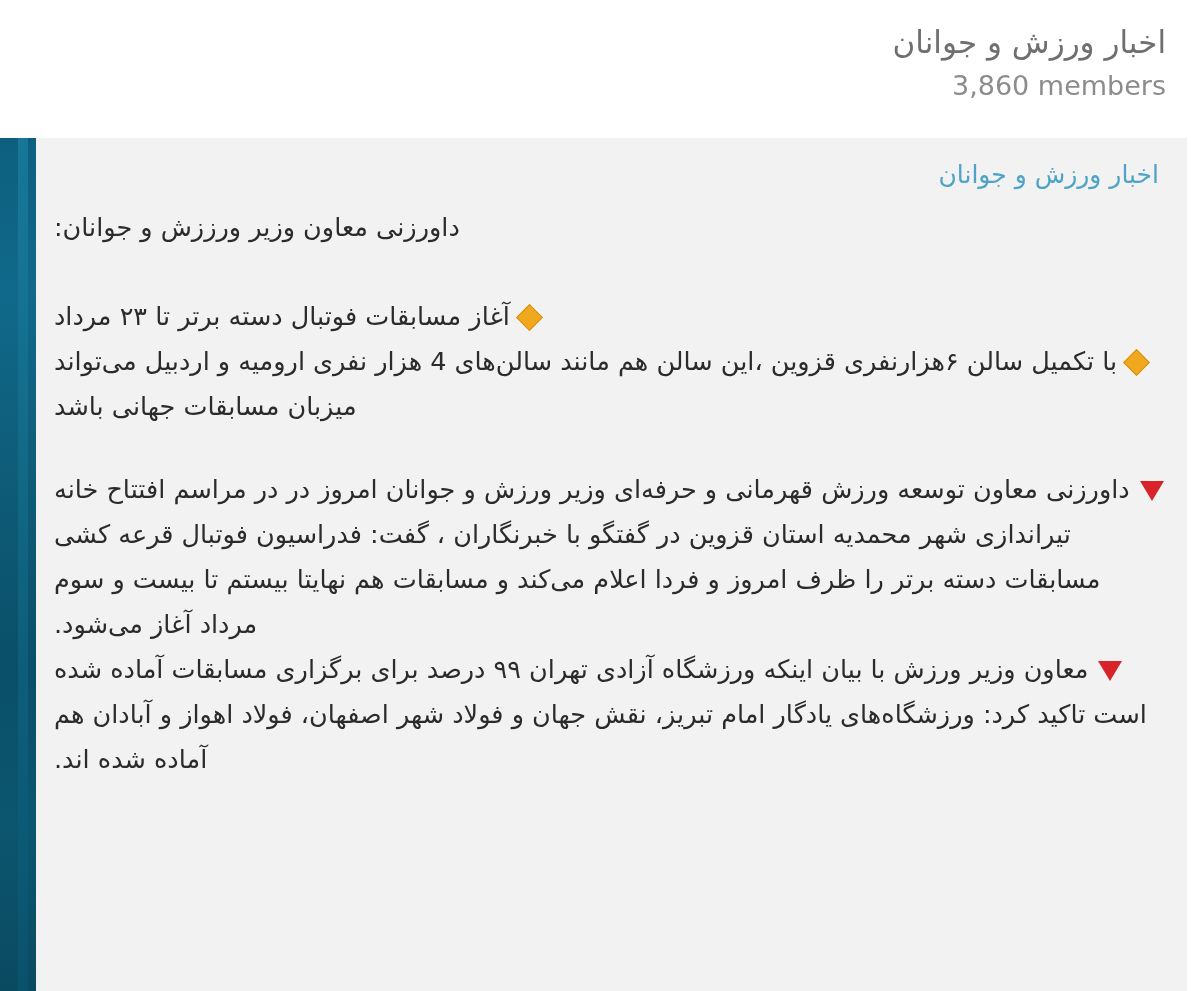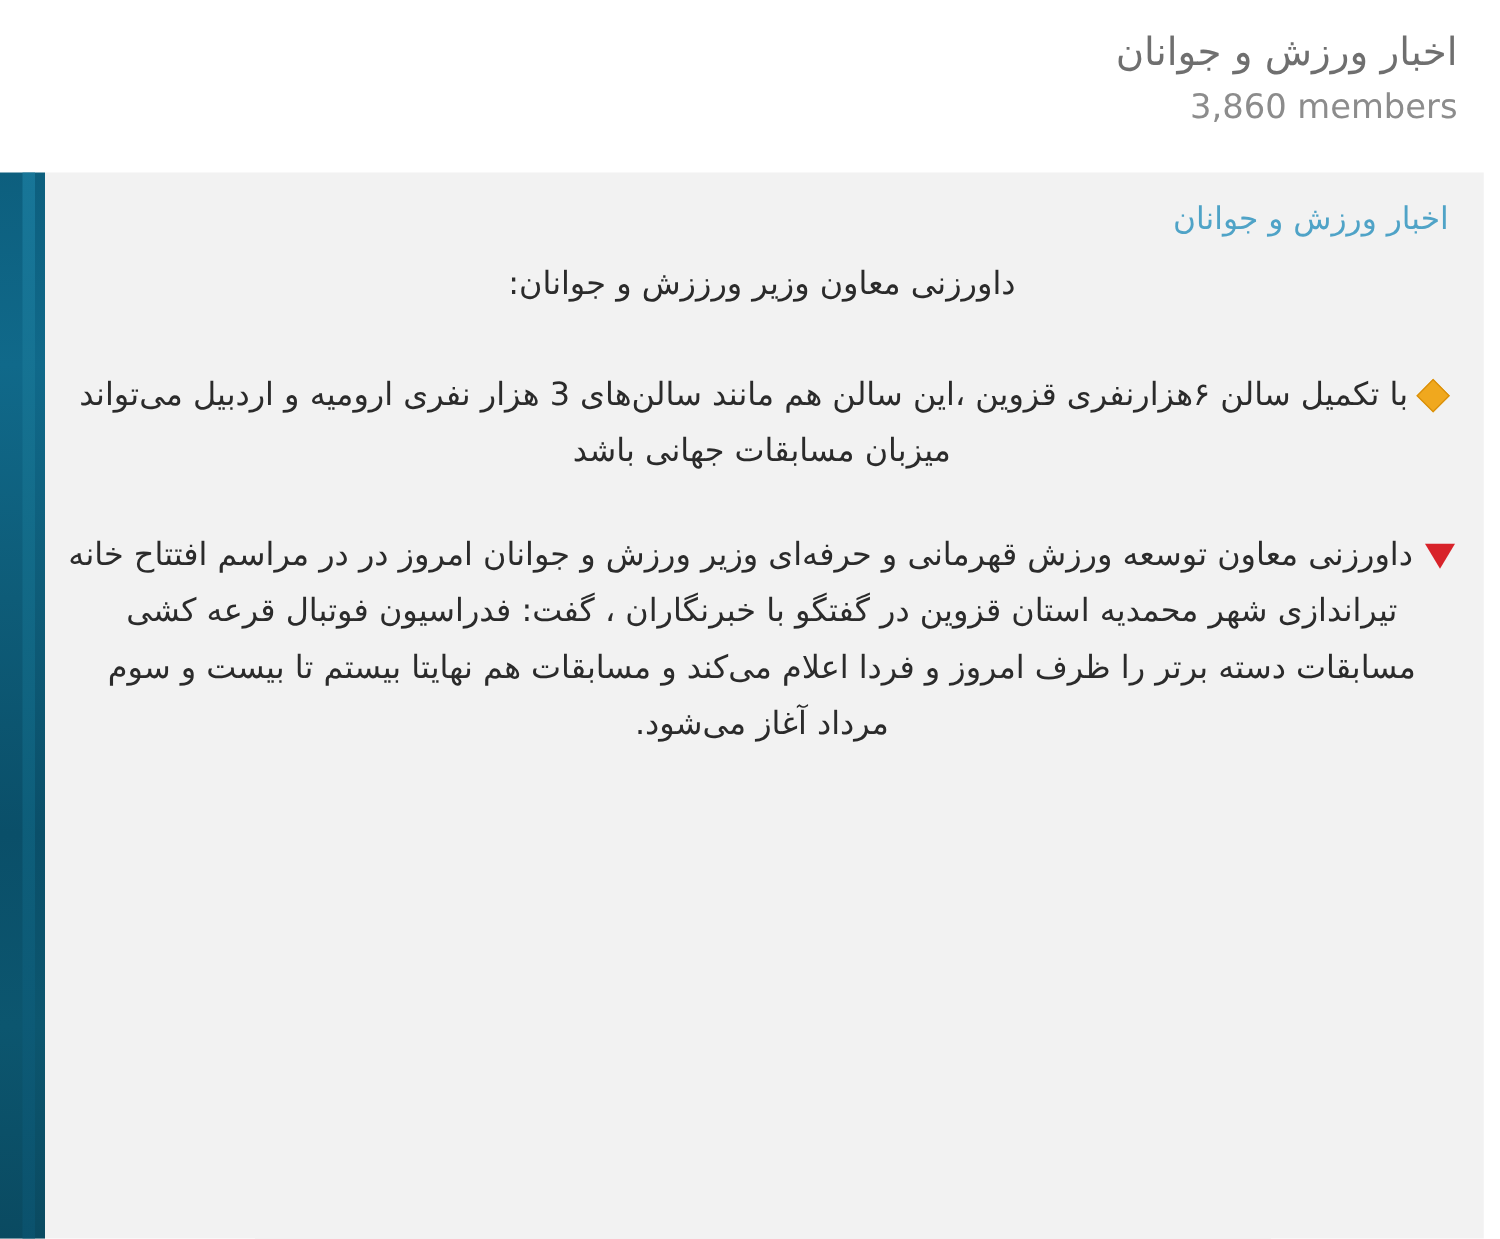--- a/index.html
+++ b/index.html
@@ -107,21 +107,21 @@
     text-align: right;
     direction: rtl;
     margin: 4px 6px 16px 0;
     white-space: nowrap;
   }
 
   .msg-text {
     font-size: 25.5px;
     line-height: 45px;
     color: #2b2b2b;
-    text-align: center;
+    text-align: left;
     direction: rtl;
     font-weight: 400;
   }
 
   .para {
     margin: 0 0 0 0;
   }
   .para.lead {
     margin-bottom: 44px;
   }
@@ -178,29 +178,35 @@
     <div class="right-edge"></div>
 
     <div class="message-bubble">
 
       <div class="channel-name">اخبار ورزش و جوانان</div>
 
       <div class="msg-text">
 
         <div class="para lead">داورزنی معاون وزیر ورززش و جوانان:</div>
 
-
-        <div class="item">
-          <span class="b-diamond"></span><span>با تکمیل سالن ۶هزارنفری قزوین ،این سالن هم مانند سالن‌های 3 هزار نفری ارومیه و اردبیل می‌تواند میزبان مسابقات جهانی باشد</span>
+        <div class="item">
+          <span class="b-diamond"></span><span>آغاز مسابقات فوتبال دسته برتر تا ۲۳ مرداد</span>
+        </div>
+
+        <div class="item">
+          <span class="b-diamond"></span><span>با تکمیل سالن ۶هزارنفری قزوین ،این سالن هم مانند سالن‌های 4 هزار نفری ارومیه و اردبیل می‌تواند میزبان مسابقات جهانی باشد</span>
         </div>
 
         <div class="spacer-md"></div>
 
 
         <div class="item">
           <span class="b-tri"></span><span>داورزنی معاون توسعه ورزش قهرمانی و حرفه‌ای وزیر ورزش و جوانان امروز در در مراسم افتتاح خانه تیراندازی شهر محمدیه استان قزوین در گفتگو با خبرنگاران ، گفت: فدراسیون فوتبال قرعه کشی مسابقات دسته برتر را ظرف امروز و فردا اعلام می‌کند و مسابقات هم نهایتا بیستم تا بیست و سوم مرداد آغاز می‌شود.</span>
         </div>
 
+        <div class="item">
+          <span class="b-tri"></span><span>معاون وزیر ورزش با بیان اینکه ورزشگاه آزادی تهران ۹۹ درصد برای برگزاری مسابقات آماده شده است تاکید کرد: ورزشگاه‌های یادگار امام تبریز، نقش جهان و فولاد شهر اصفهان، فولاد اهواز و آبادان هم آماده شده اند.</span>
+        </div>
 
       </div>
     </div>
   </div>
 </div>
 
 </body></html>

